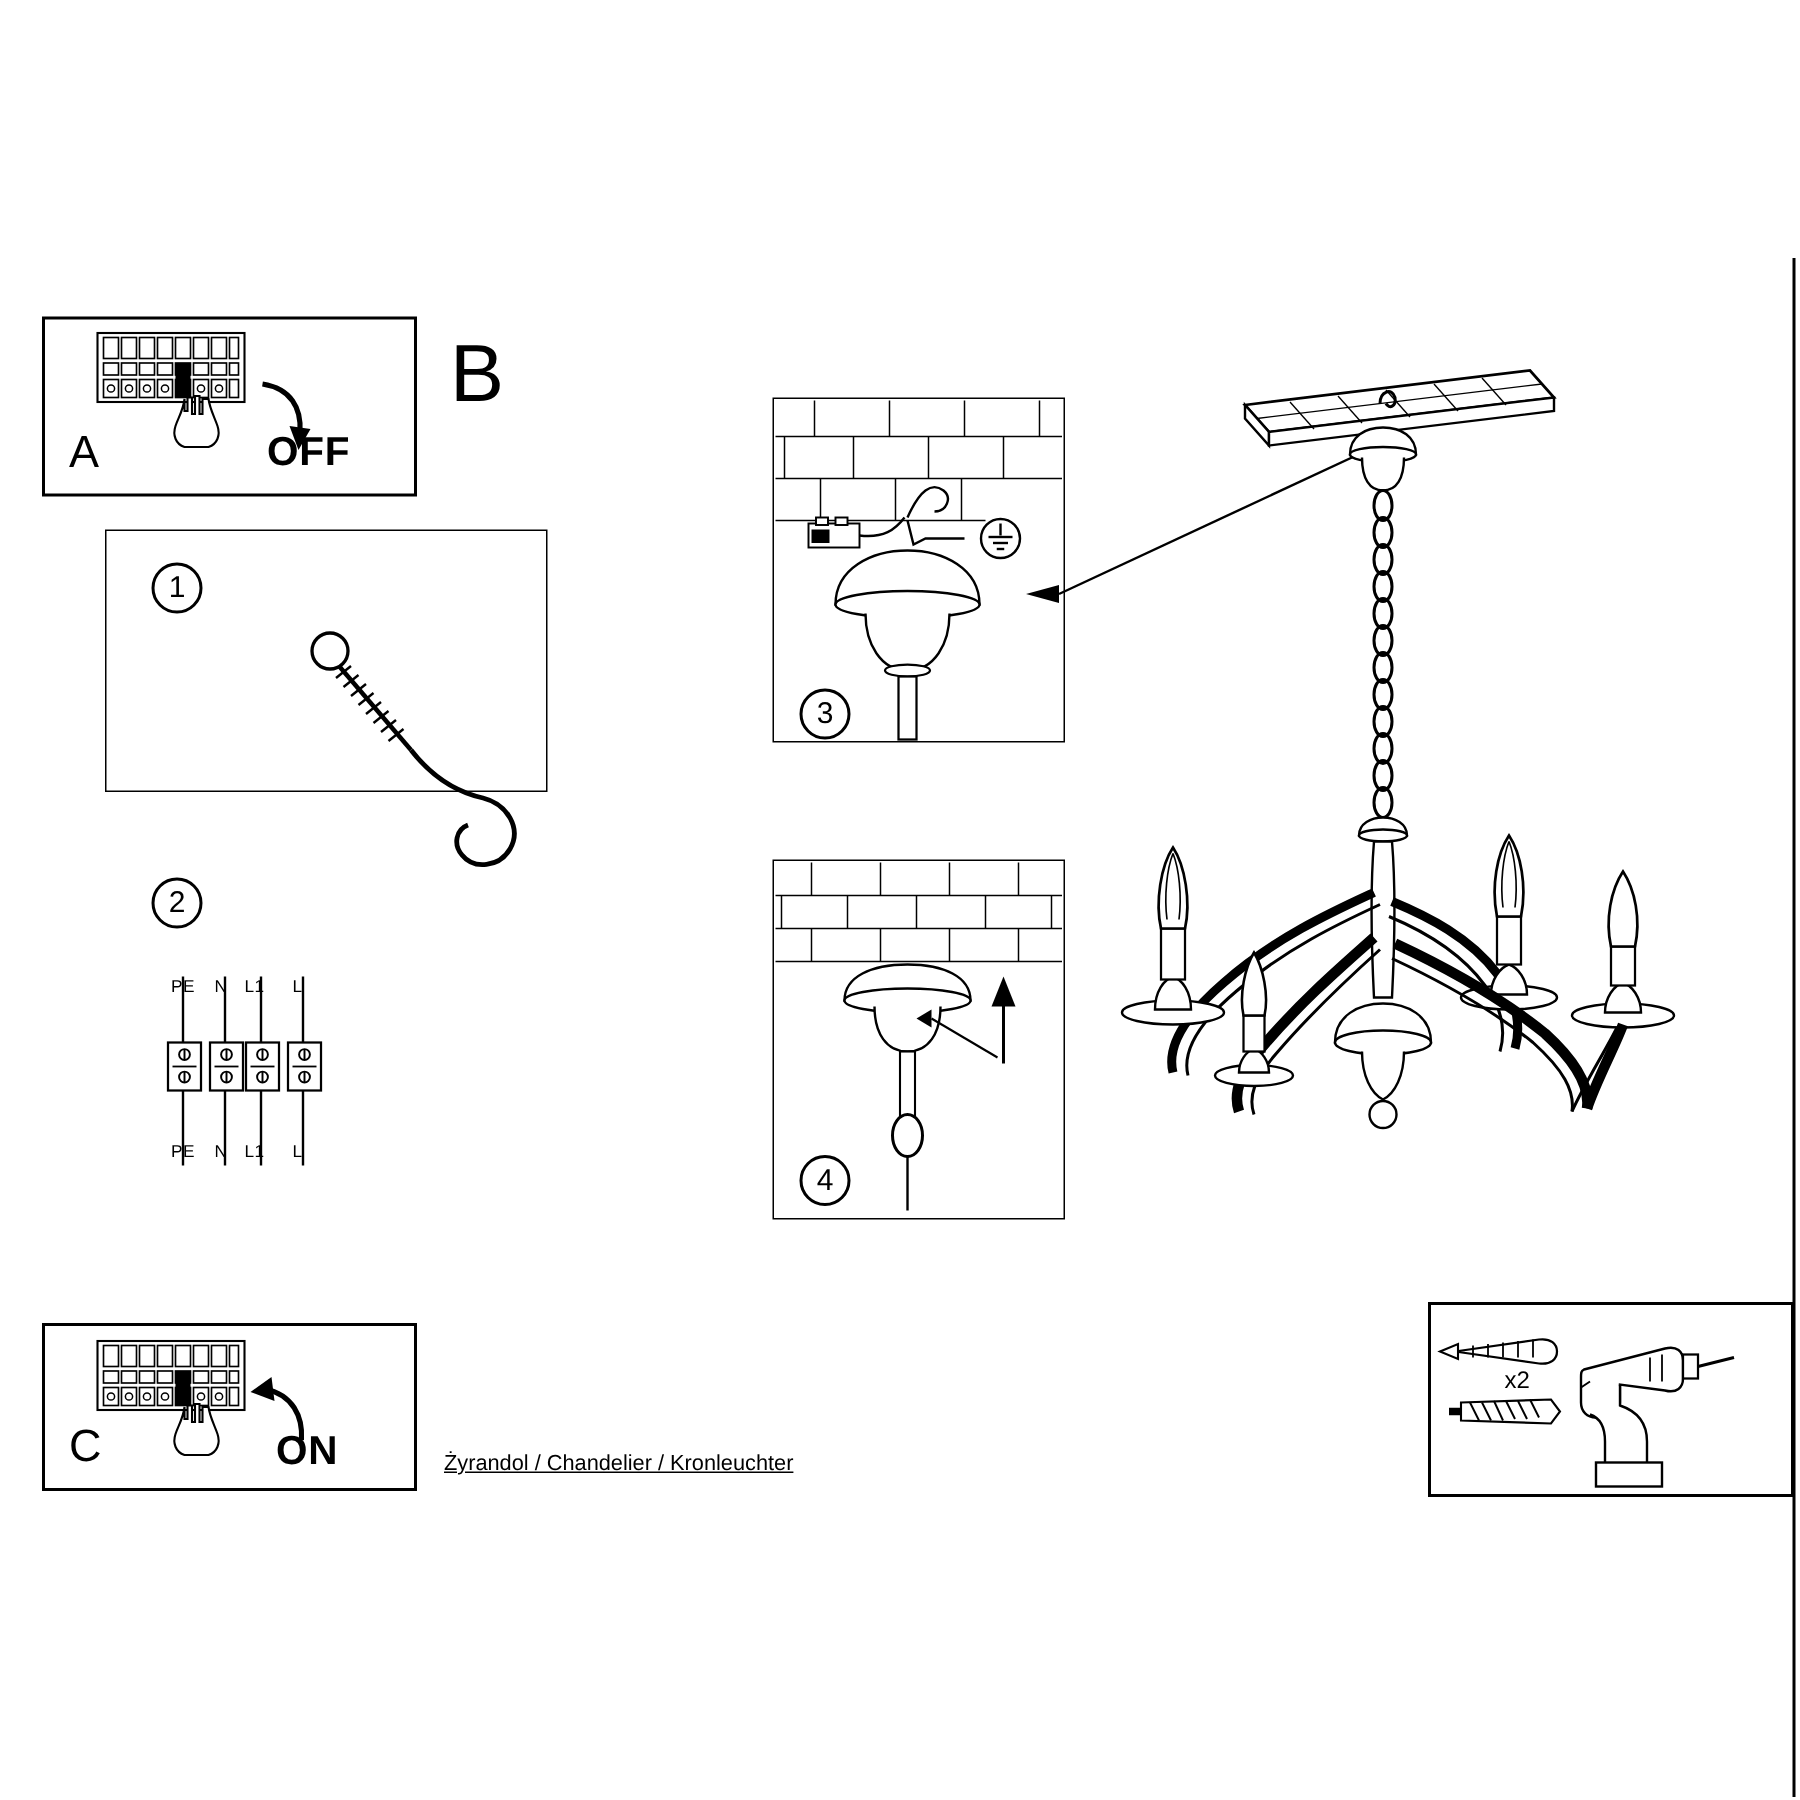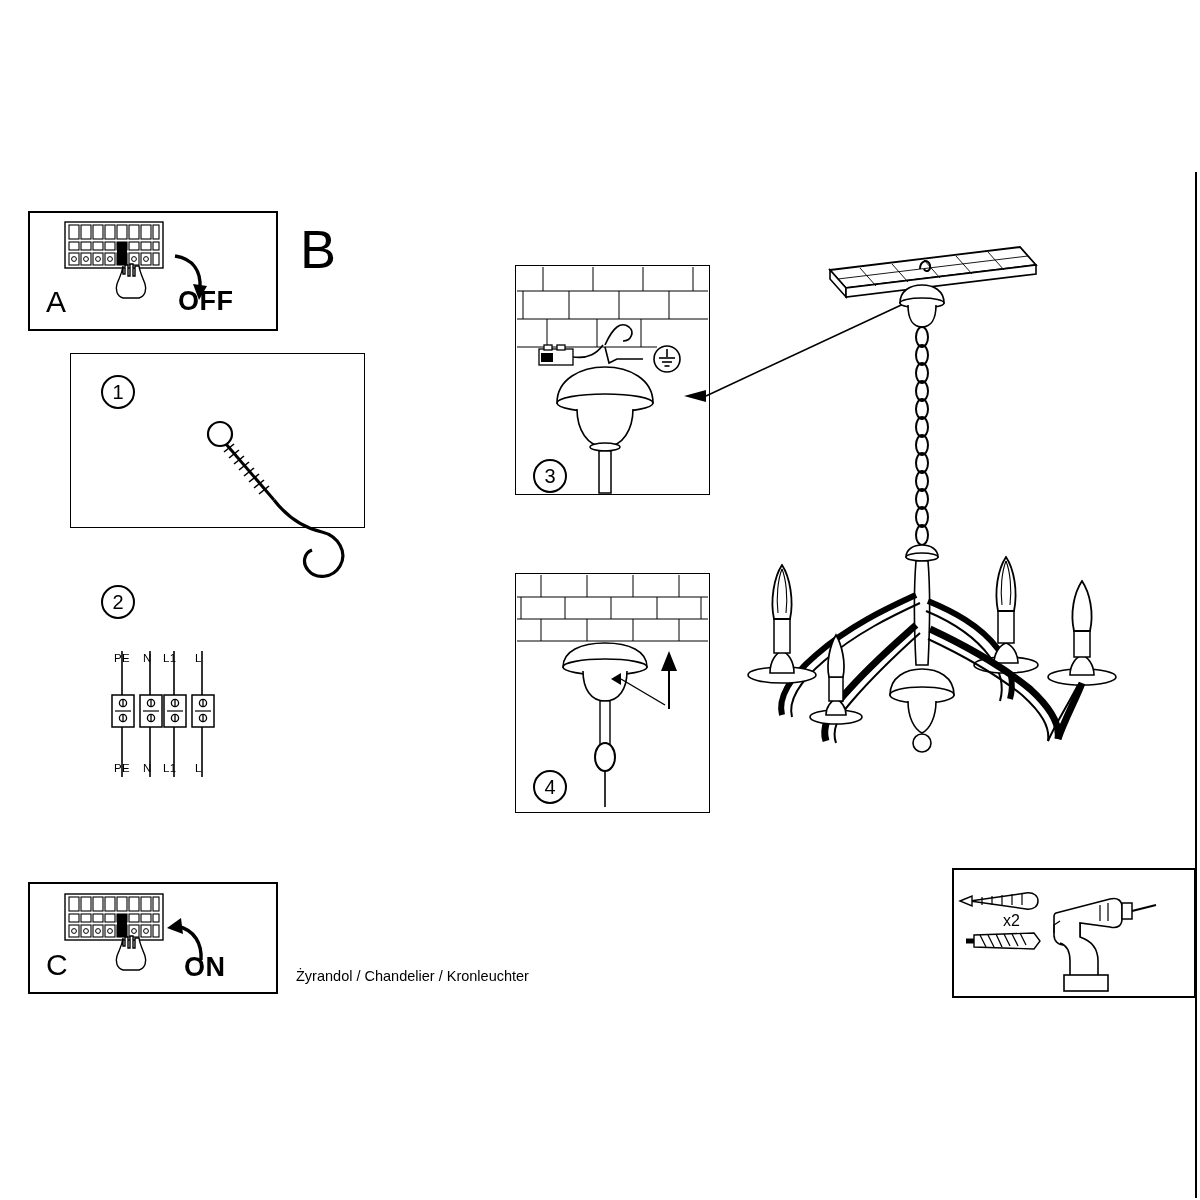--- a/index.html
+++ b/index.html
@@ -455,21 +455,21 @@
       <circle cx="79" cy="43" r="2.4" fill="#fff"></circle>
       <circle cx="91" cy="43" r="2.4" fill="#fff"></circle>
     </g>
     <rect x="62" y="26" width="10" height="23" fill="#000"></rect>
     <path d="M68 50 C67 58, 64 62, 62 68 C60 74, 62 80, 68 82 L84 82 C90 80, 92 74, 90 68 C88 62, 85 57, 84 50 L80 50 L80 60 L78 60 L78 48 L75 48 L75 60 L73 60 L73 49 L70 49 L70 58 L68 58 Z" fill="#fff" stroke="#000" stroke-width="1.4"></path>
 
     <path d="M146 72 C147 56, 140 42, 122 38" fill="none" stroke="#000" stroke-width="3.4"></path>
     <polygon points="126,30 112,40 128,46" fill="#000"></polygon>
   </svg>
 
-  <div class="captions" style="left:296px;top:962px;">Żyrandol / Chandelier / Kronleuchter</div>
+  <div class="captions" style="left:296px;top:962px;text-decoration:underline;">Żyrandol / Chandelier / Kronleuchter</div>
 
   <div class="frame" style="left:952px;top:868px;width:244px;height:130px;"></div>
   <div class="x2" style="left:1003px;top:912px;">x2</div>
 
   <svg class="abs" style="left:960px;top:875px;width:232px;height:118px;">
 
     <g>
       <path d="M10 26 L66 18 C74 17, 78 21, 78 26 C78 31, 74 35, 66 34 L10 26 Z" fill="#fff" stroke="#000" stroke-width="1.5"></path>
       <g stroke="#000" stroke-width="1.2">
         <line x1="22" y1="22" x2="22" y2="30"></line>

